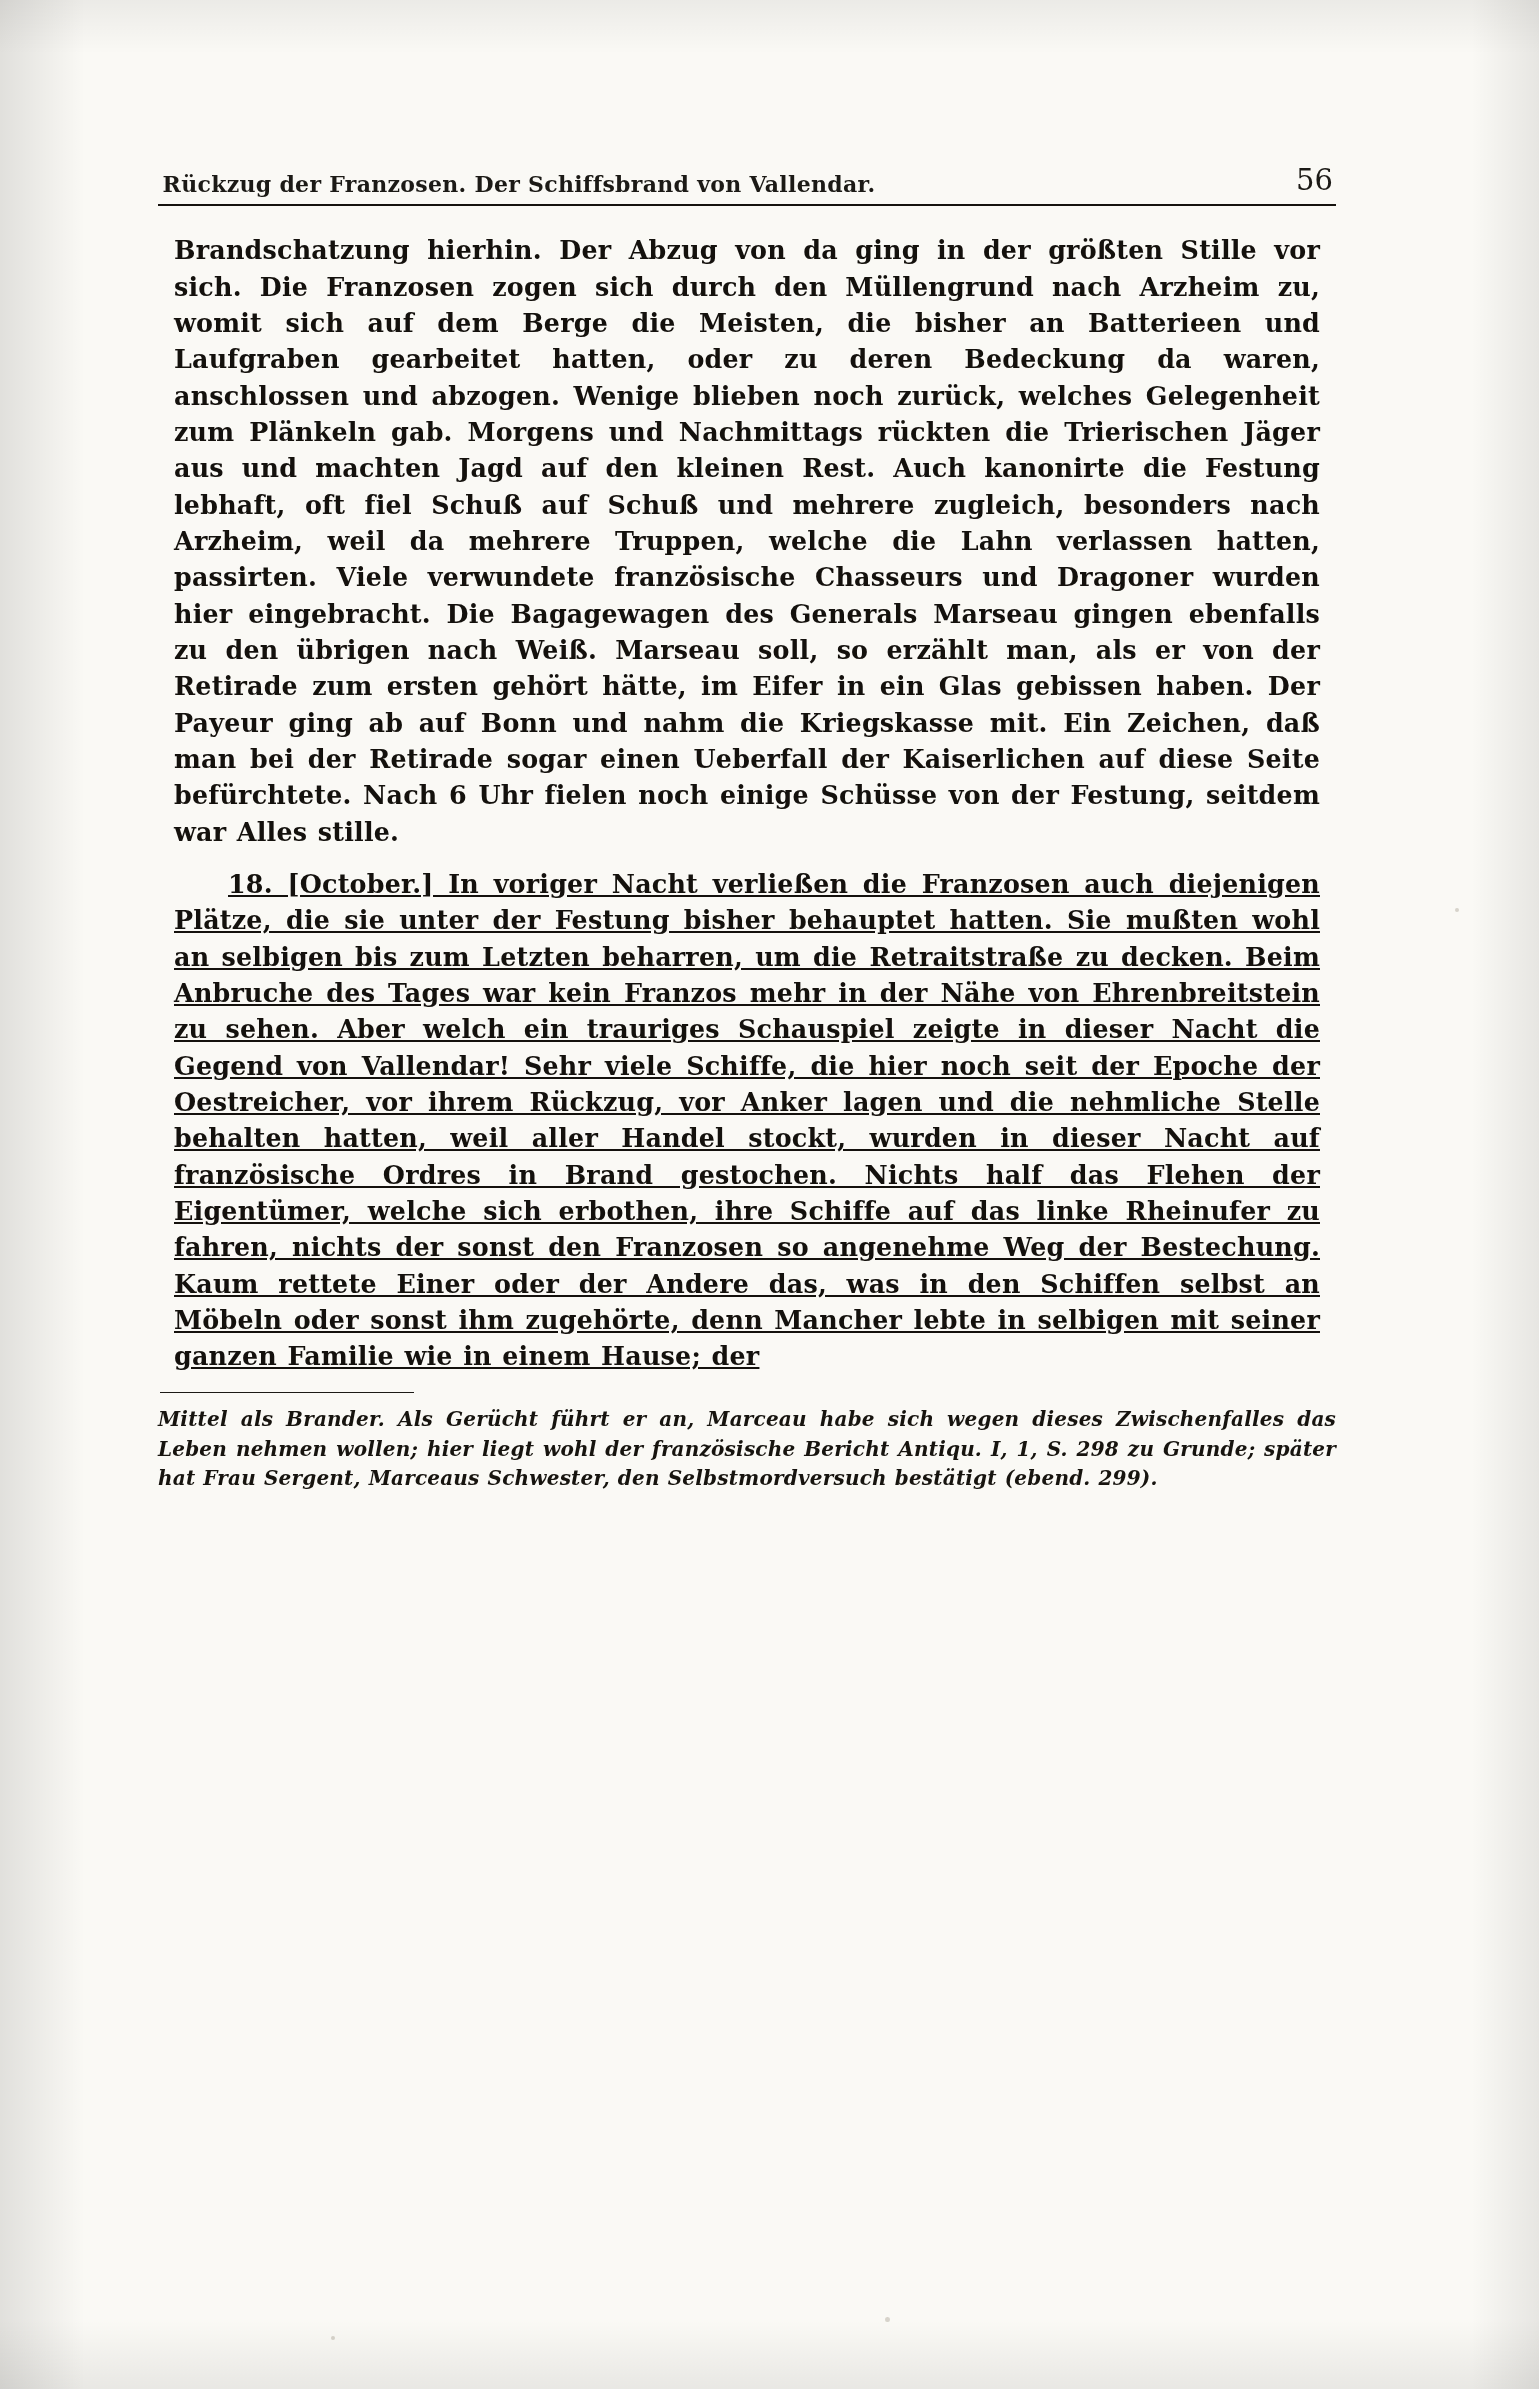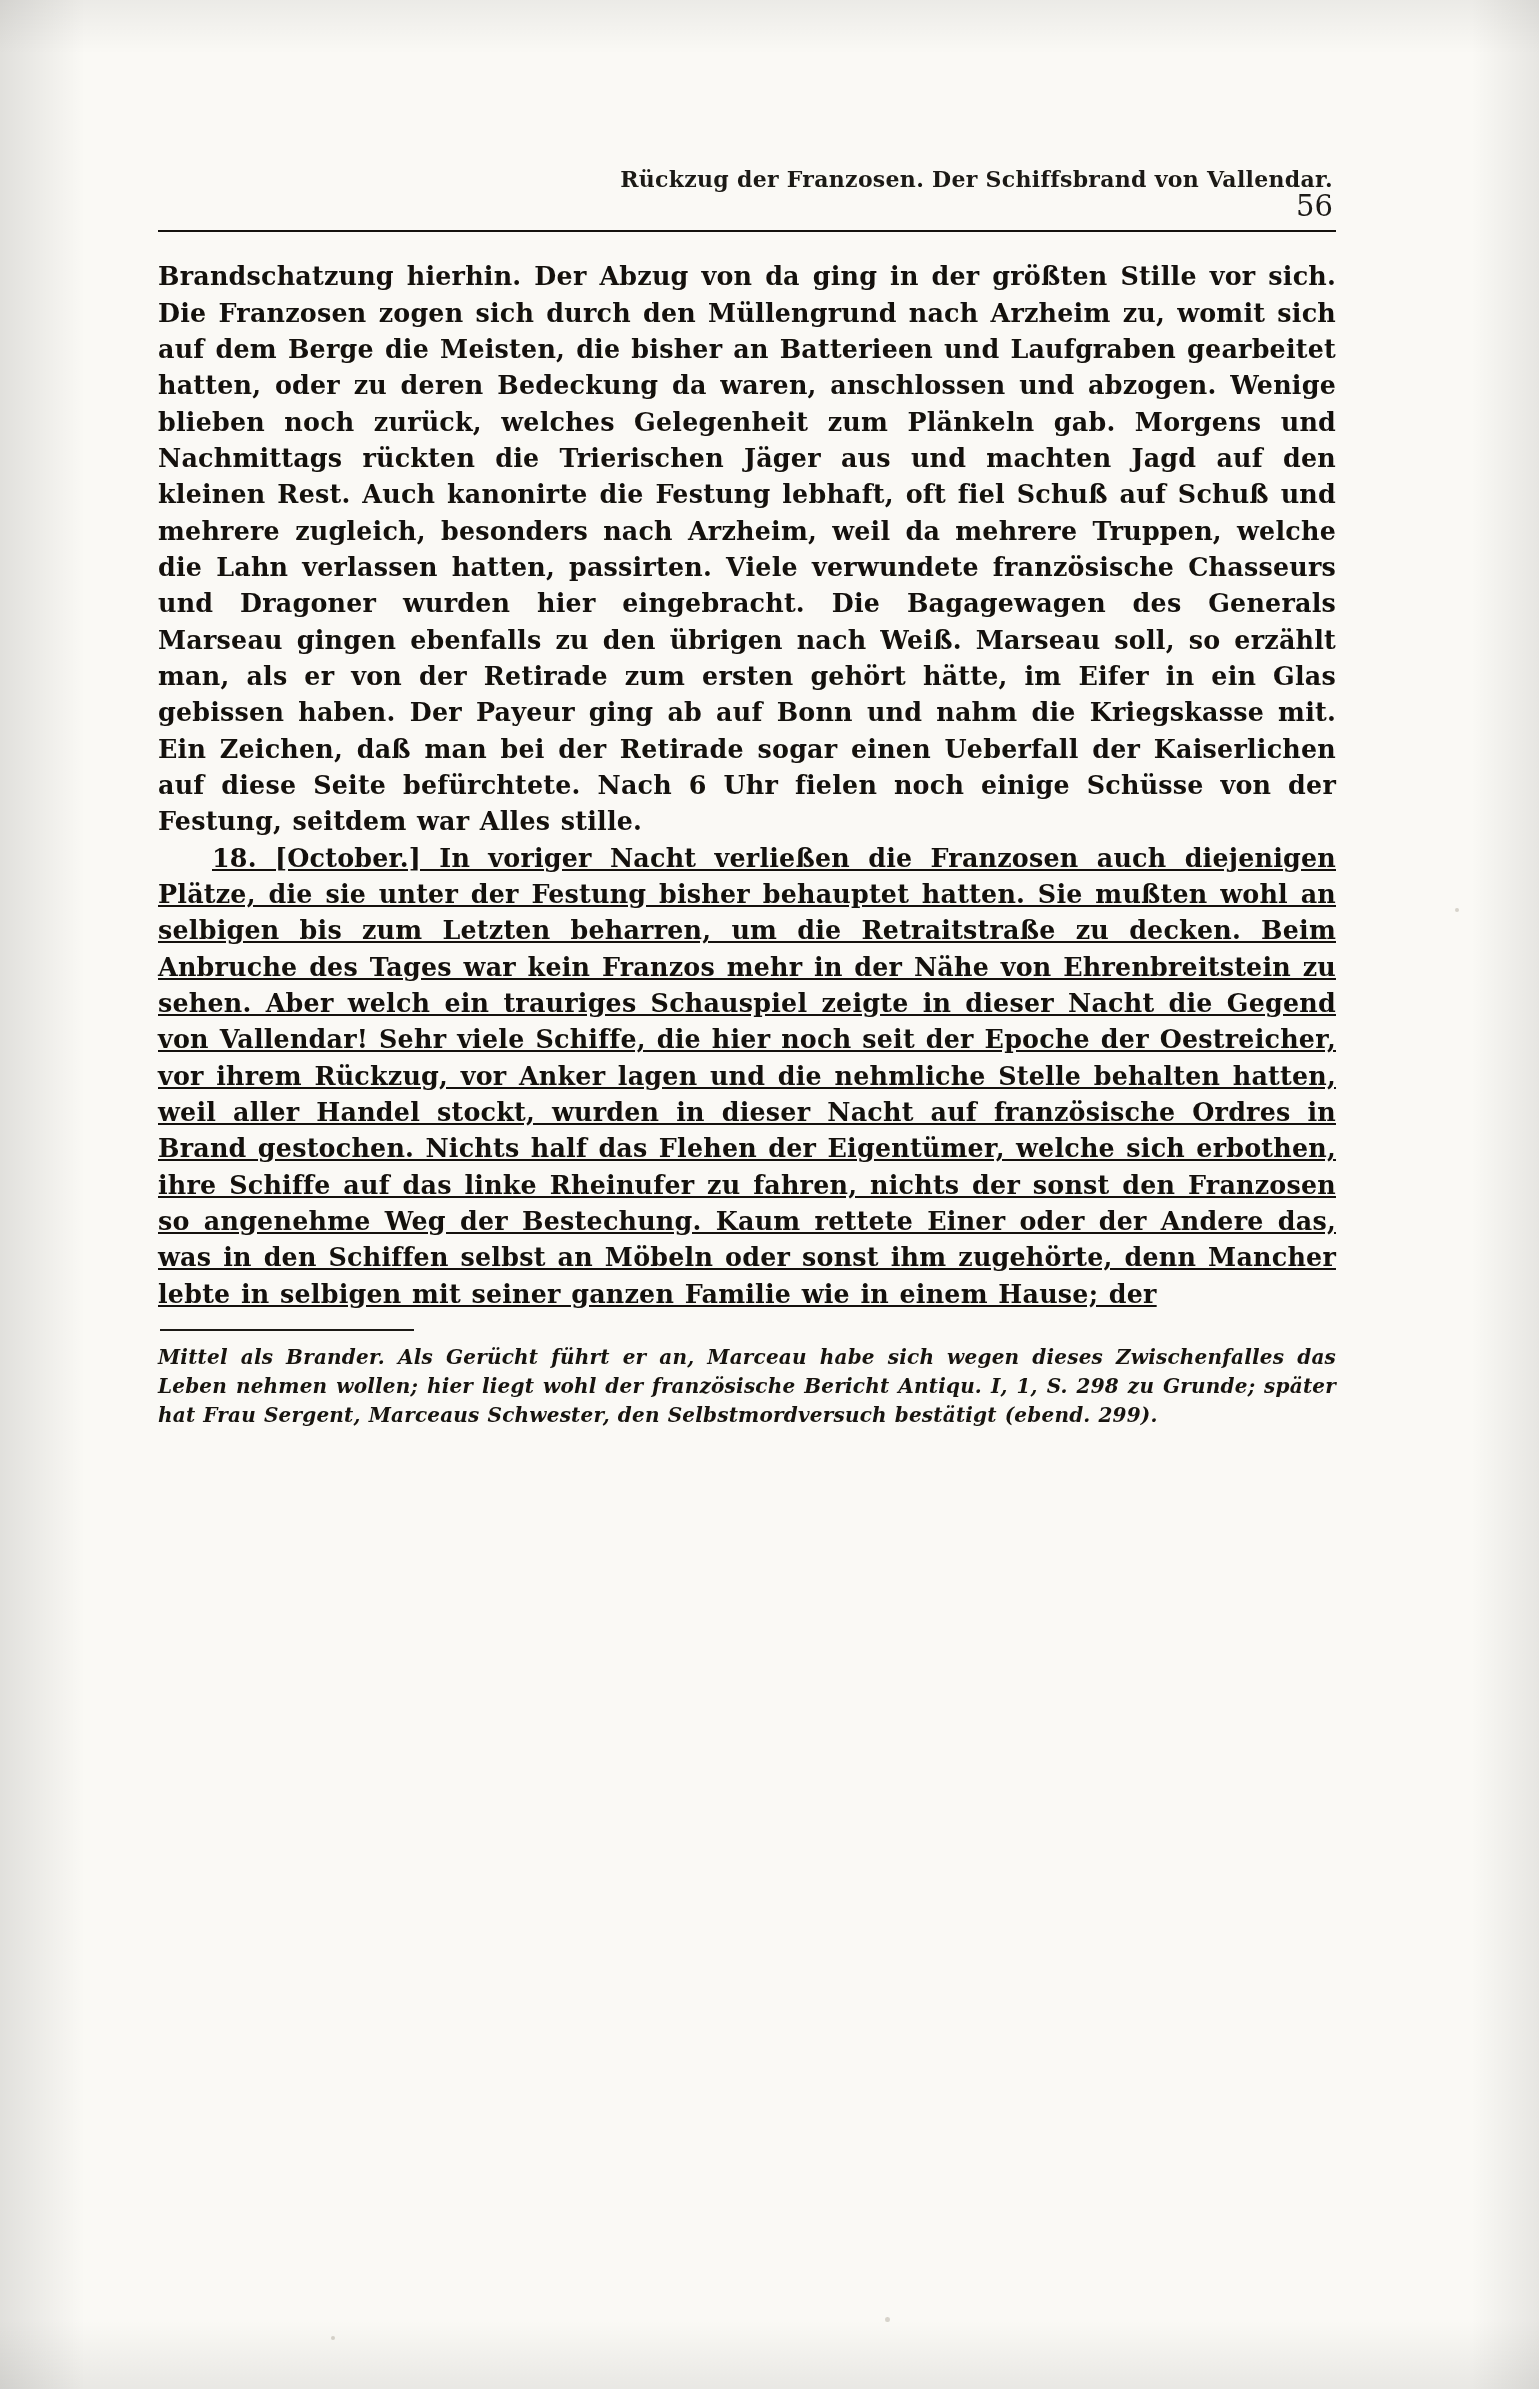--- a/index.html
+++ b/index.html
@@ -36,21 +36,20 @@
     top: 166px;
     width: 1178px;
   }
 
   
   .runhead {
     display: flex;
     align-items: flex-end;
     justify-content: space-between;
     padding: 0 3.1px 7.7px 4.6px;
-    flex-direction: column;
   }
   .runhead-text {
     font-family: "DejaVu Serif", serif;
     font-size: 22px;
     font-weight: 700;
     letter-spacing: 0.3px;
     color: #1c1a16;
     white-space: nowrap;
   }
   .page-number {
@@ -61,21 +60,21 @@
     padding-bottom: 1.5px;
   }
   .rule {
     height: 2.3px;
     background: #15120e;
     margin: 0 0 26px 0;
   }
 
   
   .body-text p {
-    margin: 0;
+    margin: 16px;
     font-size: 25.4px;
     line-height: 1.43;
     color: #14110d;
     text-align: justify;
     text-justify: inter-word;
     letter-spacing: 0.2px;
     word-spacing: 1.5px;
     font-weight: 600;
   }
   .body-text p + p {

